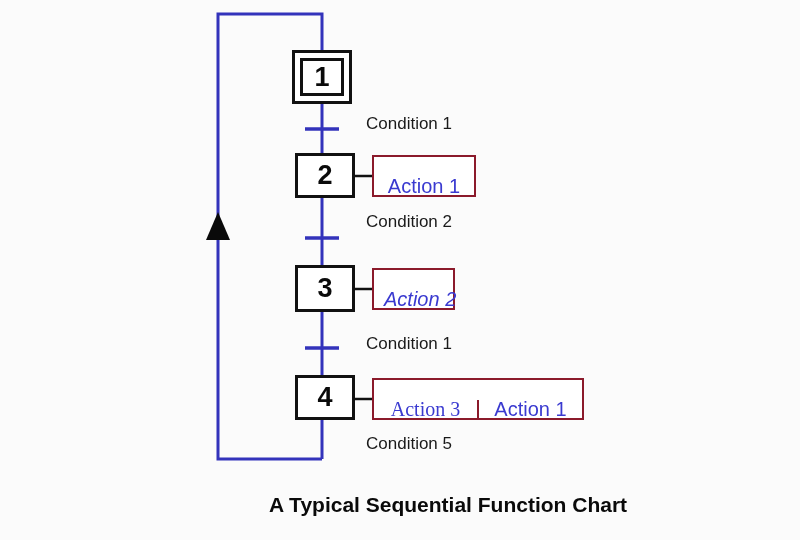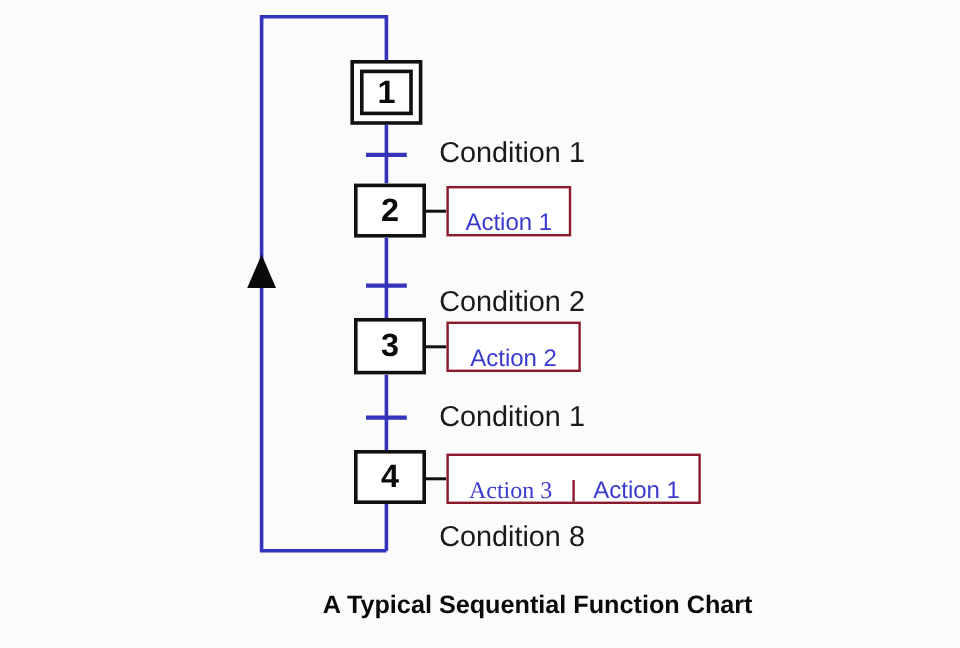--- a/index.html
+++ b/index.html
@@ -79,21 +79,21 @@
     white-space: nowrap;
     margin-top: 20px;
   }
   .action-cell + .action-cell {
     border-left: 2.5px solid #8b1a2b;
   }
 
   
   .condition-label {
     position: absolute;
-    font-size: 24px;
+    font-size: 17px;
     color: #1a1a1a;
     font-family: "Liberation Sans", sans-serif;
     white-space: nowrap;
     z-index: 3;
   }
 
   
   .caption {
     position: absolute;
     left: 0;
@@ -146,29 +146,29 @@
   </div>
 
   <div class="step" style="left:295px; top:375px; width:60px; height:45px;">
     <span>4</span>
   </div>
 
   <div class="action-group" style="left:372px; top:155px; width:104px; height:42px;">
     <div class="action-cell" style="flex:1;">Action 1</div>
   </div>
 
-  <div class="action-group" style="left:372px; top:268px; width:112px; height:42px;">
+  <div class="action-group" style="left:372px; top:268px; width:83px; height:42px;font-style:italic;">
     <div class="action-cell" style="flex:1;">Action 2</div>
   </div>
 
   <div class="action-group" style="left:372px; top:378px; width:212px; height:42px;">
     <div class="action-cell" style="flex:1;font-family:Liberation Serif, serif;">Action 3</div>
     <div class="action-cell" style="flex:1;">Action 1</div>
   </div>
 
   <div class="condition-label" style="left:366px; top:114px;">Condition 1</div>
-  <div class="condition-label" style="left:366px; top:238px;">Condition 2</div>
+  <div class="condition-label" style="left:366px; top:212px;">Condition 2</div>
   <div class="condition-label" style="left:366px; top:334px;">Condition 1</div>
-  <div class="condition-label" style="left:366px; top:434px;">Condition 8</div>
+  <div class="condition-label" style="left:366px; top:434px;">Condition 5</div>
 
   <div class="caption" style="top:493px;">A Typical Sequential Function Chart</div>
 
 </div>
 
 </body></html>

